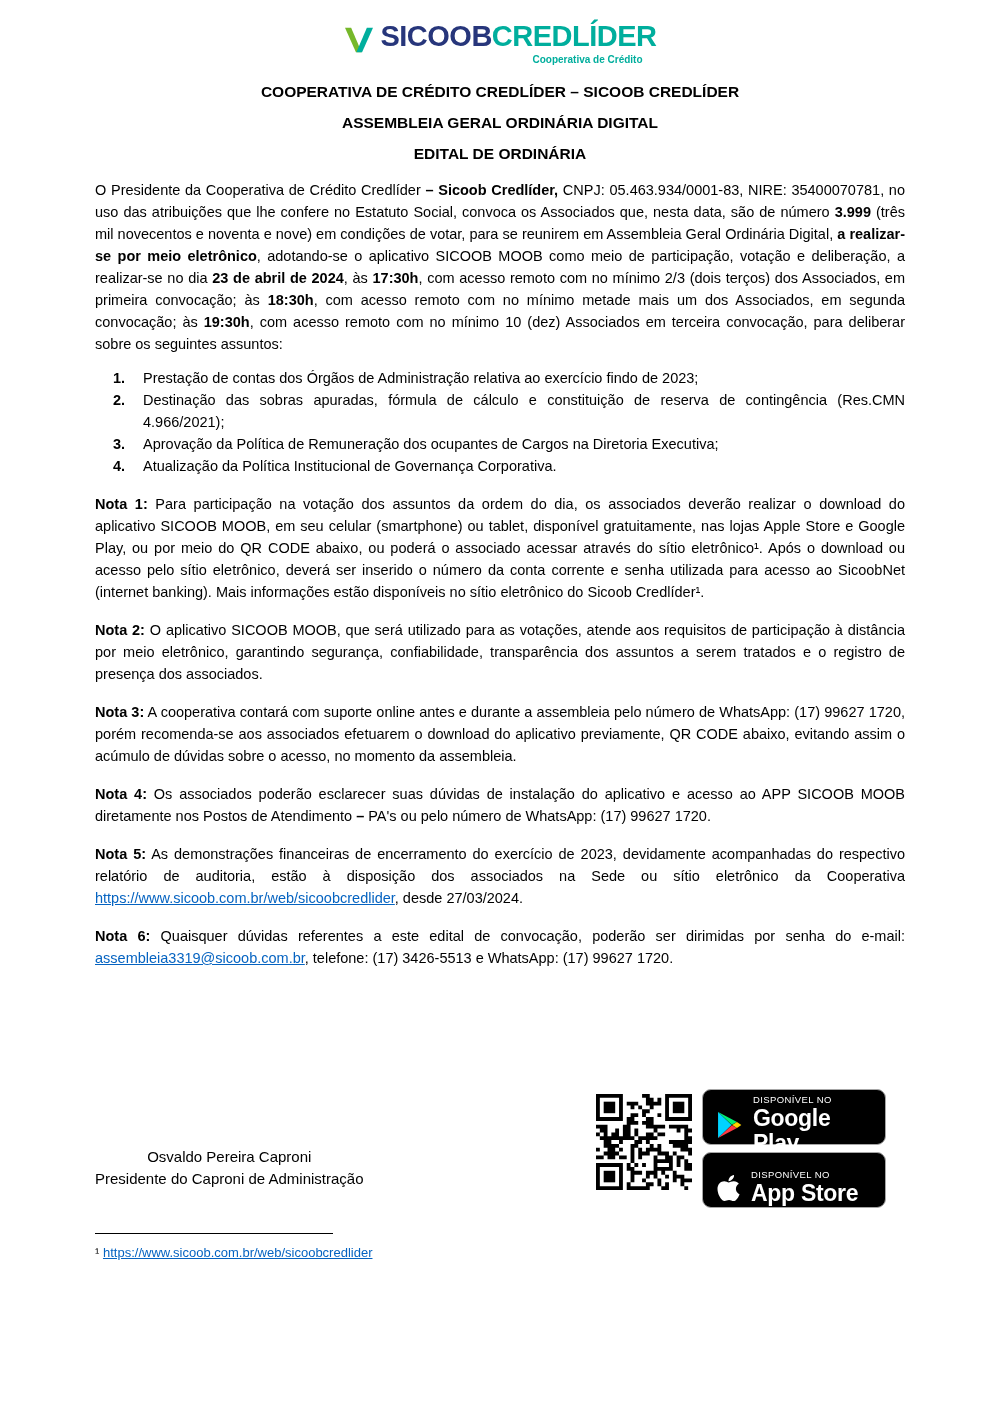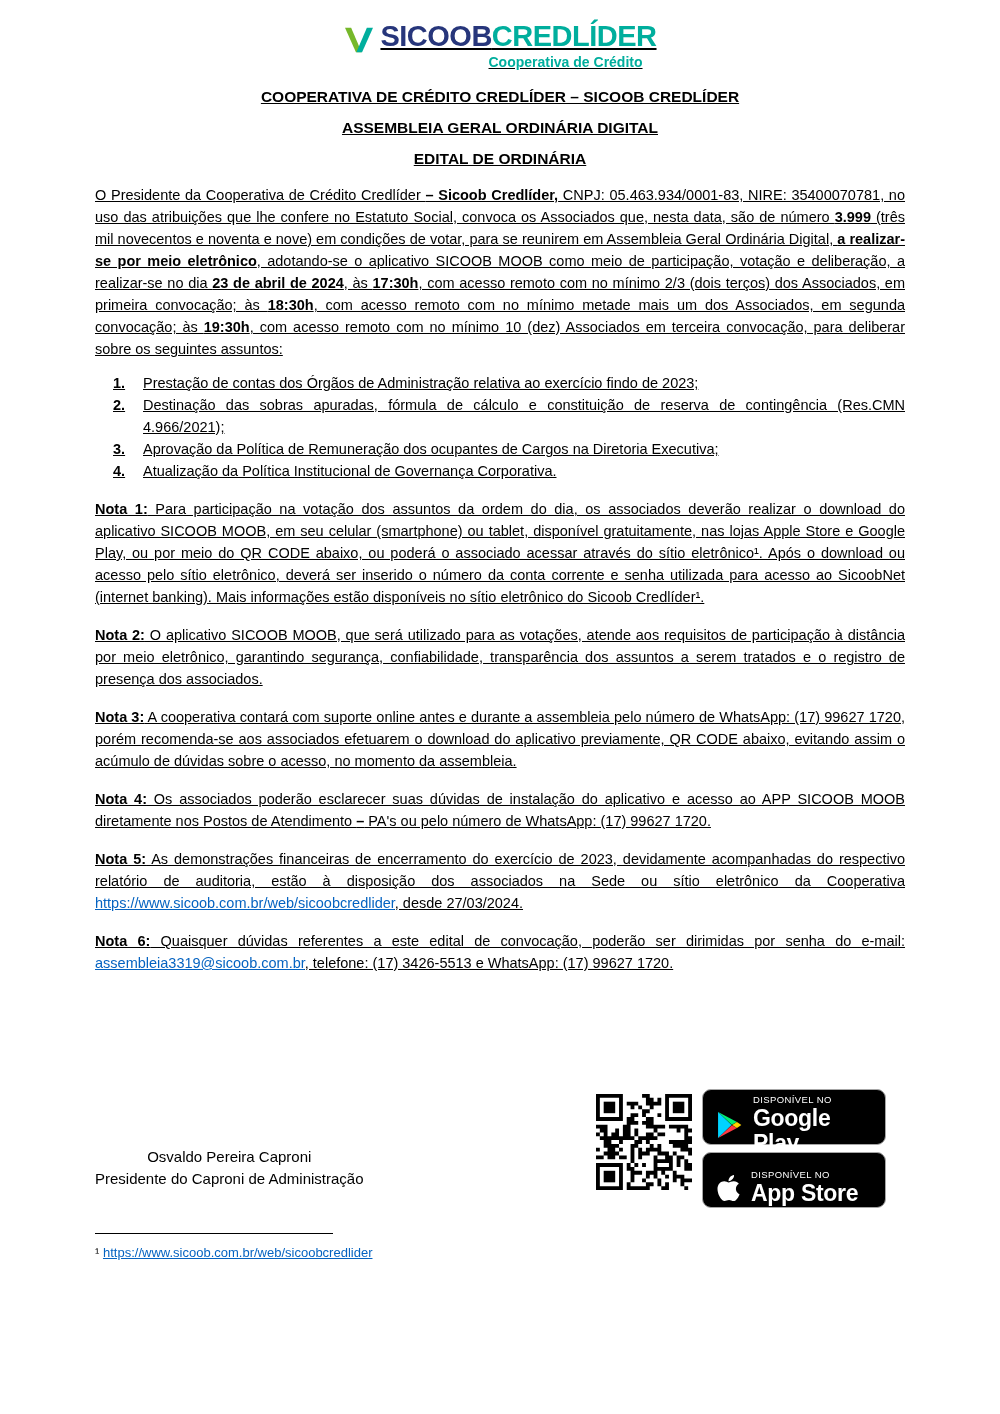--- a/index.html
+++ b/index.html
@@ -1,27 +1,27 @@
 <!DOCTYPE html>
 <html lang="pt" style="--navy: #27367b; --teal: #00ae9d; --green: #76b82a; --link: #0563c1;"><head>
 <meta charset="utf-8">
 <title>Edital de Convocação</title>
 <style>
   :root { --navy:#27367b; --teal:#00ae9d; --green:#76b82a; --link:#0563c1; }
   html,body{margin:0;padding:0;background:#fff;}
   body{font-family:"Liberation Sans",sans-serif;color:#000;}
-  .page{position:relative;width:1000px;height:1414px;margin:0 auto;background:#fff;overflow:hidden;text-decoration:underline;}
+  .page{position:relative;width:1000px;height:1414px;margin:0 auto;background:#fff;overflow:hidden;}
   .content{padding:20px 95px 0;}
   .logo-row{display:flex;justify-content:center;margin-top:2px;}
   .logo{display:flex;align-items:flex-start;gap:5px;}
   .logo-mark svg{display:block;margin-top:4px;}
   .logo-words{display:flex;font-weight:bold;font-size:29px;letter-spacing:-0.5px;line-height:1;}
   .w1{color:var(--navy,#27367b);}
   .w2{color:var(--teal,#00ae9d);}
-  .logo-tagline{display:block;text-align:right;color:var(--teal,#00ae9d);font-size:14px;font-weight:bold;margin-top:3px;margin-right:14px;}
+  .logo-tagline{display:block;text-align:right;color:var(--teal,#00ae9d);font-size:10px;font-weight:bold;margin-top:3px;margin-right:14px;}
   .doc-title{font-size:15.5px;font-weight:bold;text-align:center;margin:0;}
   .t1{margin-top:18px;}
   .t2,.t3{margin-top:13px;}
   .para{font-size:14.5px;line-height:22px;text-align:justify;margin:16px 0 0;}
   .b{font-weight:bold;}
   .doc-link{color:var(--link,#0563c1);text-decoration:underline;}
   .agenda{list-style:none;margin:12px 0 0;padding:0 0 0 18px;}
   .agenda-item{display:flex;font-size:14.5px;line-height:22px;}
   .agenda-item .num{font-weight:bold;width:30px;flex:none;}
   .agenda-item .txt{flex:1;text-align:justify;}

